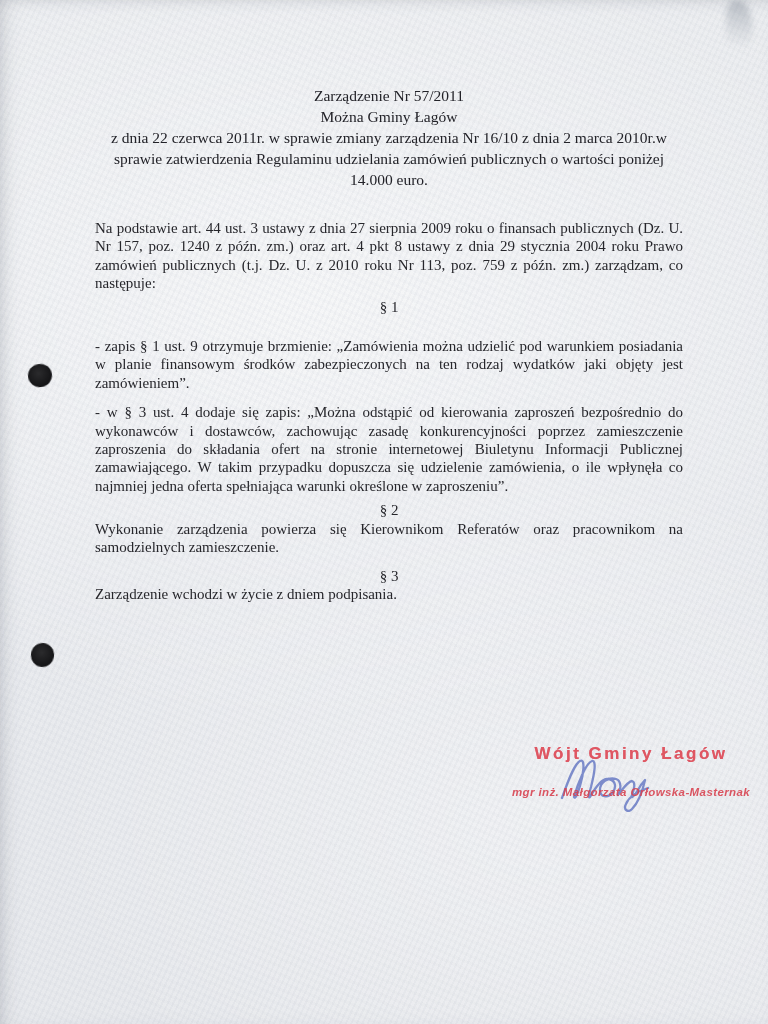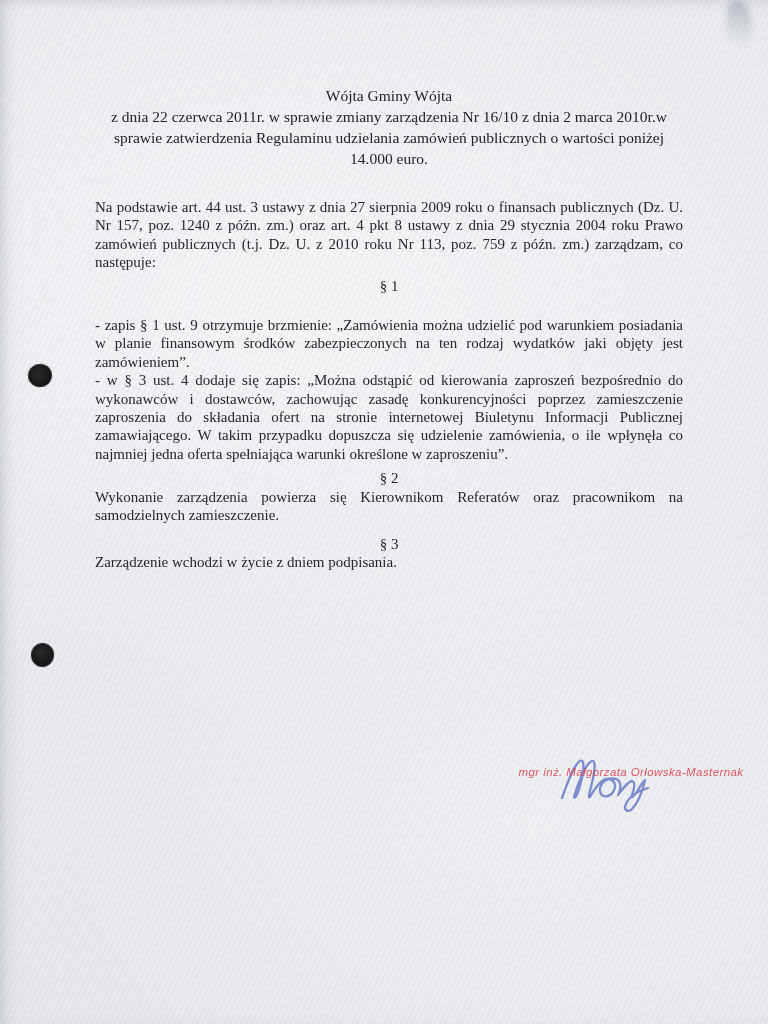--- a/index.html
+++ b/index.html
@@ -67,21 +67,21 @@
   }
   .heading div { white-space: nowrap; }
   p {
     margin: 0;
     text-align: justify;
   }
   .preamble   { margin-top: 29px; }
   .sec-label  { text-align: center; }
   .lbl-1      { margin-top: 5px; }
   .change-1   { margin-top: 21px; }
-  .change-2   { }
+  .change-2   { margin-top: 11px; }
   .lbl-2      { margin-top: 6px; }
   .lbl-3      { margin-top: 10px; }
 
   .stamp {
     position: absolute;
     left: 500px;
     top: 744px;
     width: 262px;
     text-align: center;
     font-family: "Liberation Sans", sans-serif;
@@ -93,21 +93,21 @@
     letter-spacing: 2.5px;
     text-shadow: 0 0 0.6px rgba(222,74,87,0.7);
     opacity: 0.92;
     filter: blur(0.2px);
   }
   .stamp-name {
     margin-top: 22px;
     color: #d8404e;
     font-size: 11.5px;
     font-style: italic;
-    font-weight: 400;
+    font-weight: 700;
     letter-spacing: 0.4px;
     opacity: 0.88;
     filter: blur(0.25px);
     white-space: nowrap;
   }
   .signature-svg {
     position: absolute;
     left: 58px;
     top: 8px;
     opacity: 0.9;
@@ -119,38 +119,40 @@
 <div class="page">
   <div class="grain"></div>
   <div class="smudge"></div>
 
   <span class="hole top"></span>
   <span class="hole bottom"></span>
 
   <div class="content">
 
     <div class="heading">
-      <div>Wójta Gminy Wójta</div>
+      <div>Zarządzenie Nr 57/2011</div>
+      <div>Można Gminy Łagów</div>
       <div>z dnia 22 czerwca 2011r. w sprawie zmiany zarządzenia Nr 16/10 z dnia 2 marca 2010r.w</div>
       <div>sprawie zatwierdzenia Regulaminu udzielania zamówień publicznych o wartości poniżej</div>
       <div>14.000 euro.</div>
     </div>
 
     <p class="preamble">Na podstawie art. 44 ust. 3 ustawy z dnia 27 sierpnia 2009 roku o finansach publicznych (Dz. U. Nr 157, poz. 1240 z późn. zm.) oraz art. 4 pkt 8 ustawy z dnia 29 stycznia 2004 roku Prawo zamówień publicznych (t.j. Dz. U. z 2010 roku Nr 113, poz. 759 z późn. zm.) zarządzam, co następuje:</p>
 
     <p class="sec-label lbl-1">§ 1</p>
     <p class="change-1">- zapis § 1 ust. 9 otrzymuje brzmienie: „Zamówienia można udzielić pod warunkiem posiadania w planie finansowym środków zabezpieczonych na ten rodzaj wydatków jaki objęty jest zamówieniem”.</p>
     <p class="change-2">- w § 3 ust. 4 dodaje się zapis: „Można odstąpić od kierowania zaproszeń bezpośrednio do wykonawców i dostawców, zachowując zasadę konkurencyjności poprzez zamieszczenie zaproszenia do składania ofert na stronie internetowej Biuletynu Informacji Publicznej zamawiającego. W takim przypadku dopuszcza się udzielenie zamówienia, o ile wpłynęła co najmniej jedna oferta spełniająca warunki określone w zaproszeniu”.</p>
 
     <p class="sec-label lbl-2">§ 2</p>
     <p>Wykonanie zarządzenia powierza się Kierownikom Referatów oraz pracownikom na samodzielnych zamieszczenie.</p>
 
     <p class="sec-label lbl-3">§ 3</p>
     <p>Zarządzenie wchodzi w życie z dniem podpisania.</p>
   </div>
 
   <div class="stamp">
+    <div class="stamp-title">Wójt Gminy Łagów</div>
     <svg class="signature-svg" width="116" height="62" viewBox="0 0 116 62" xmlns="http://www.w3.org/2000/svg">
       <path d="M4,46 C9,32 16,12 22,9 C28,6 25,24 22,34 C20,41 17,48 16,45 C20,31 28,11 34,9 C39,8 36,23 33,35 C31,42 30,47 32,45 C36,38 43,27 49,27 C57,27 59,34 55,40 C51,46 42,46 42,38 C42,30 50,25 58,27 C64,29 63,38 60,43 C64,38 70,29 74,29 C78,30 76,38 74,43 C72,47 76,45 80,38 C82,34 85,30 87,28 C85,37 81,50 74,57 C70,61 65,58 68,52 C71,45 80,39 90,36" stroke="#5b6fc0" stroke-width="2.3" fill="none" stroke-linecap="round" stroke-linejoin="round" opacity="0.85"></path>
     </svg>
     <div class="stamp-name">mgr inż. Małgorzata Orłowska-Masternak</div>
   </div>
 </div>
 
 </body></html>

